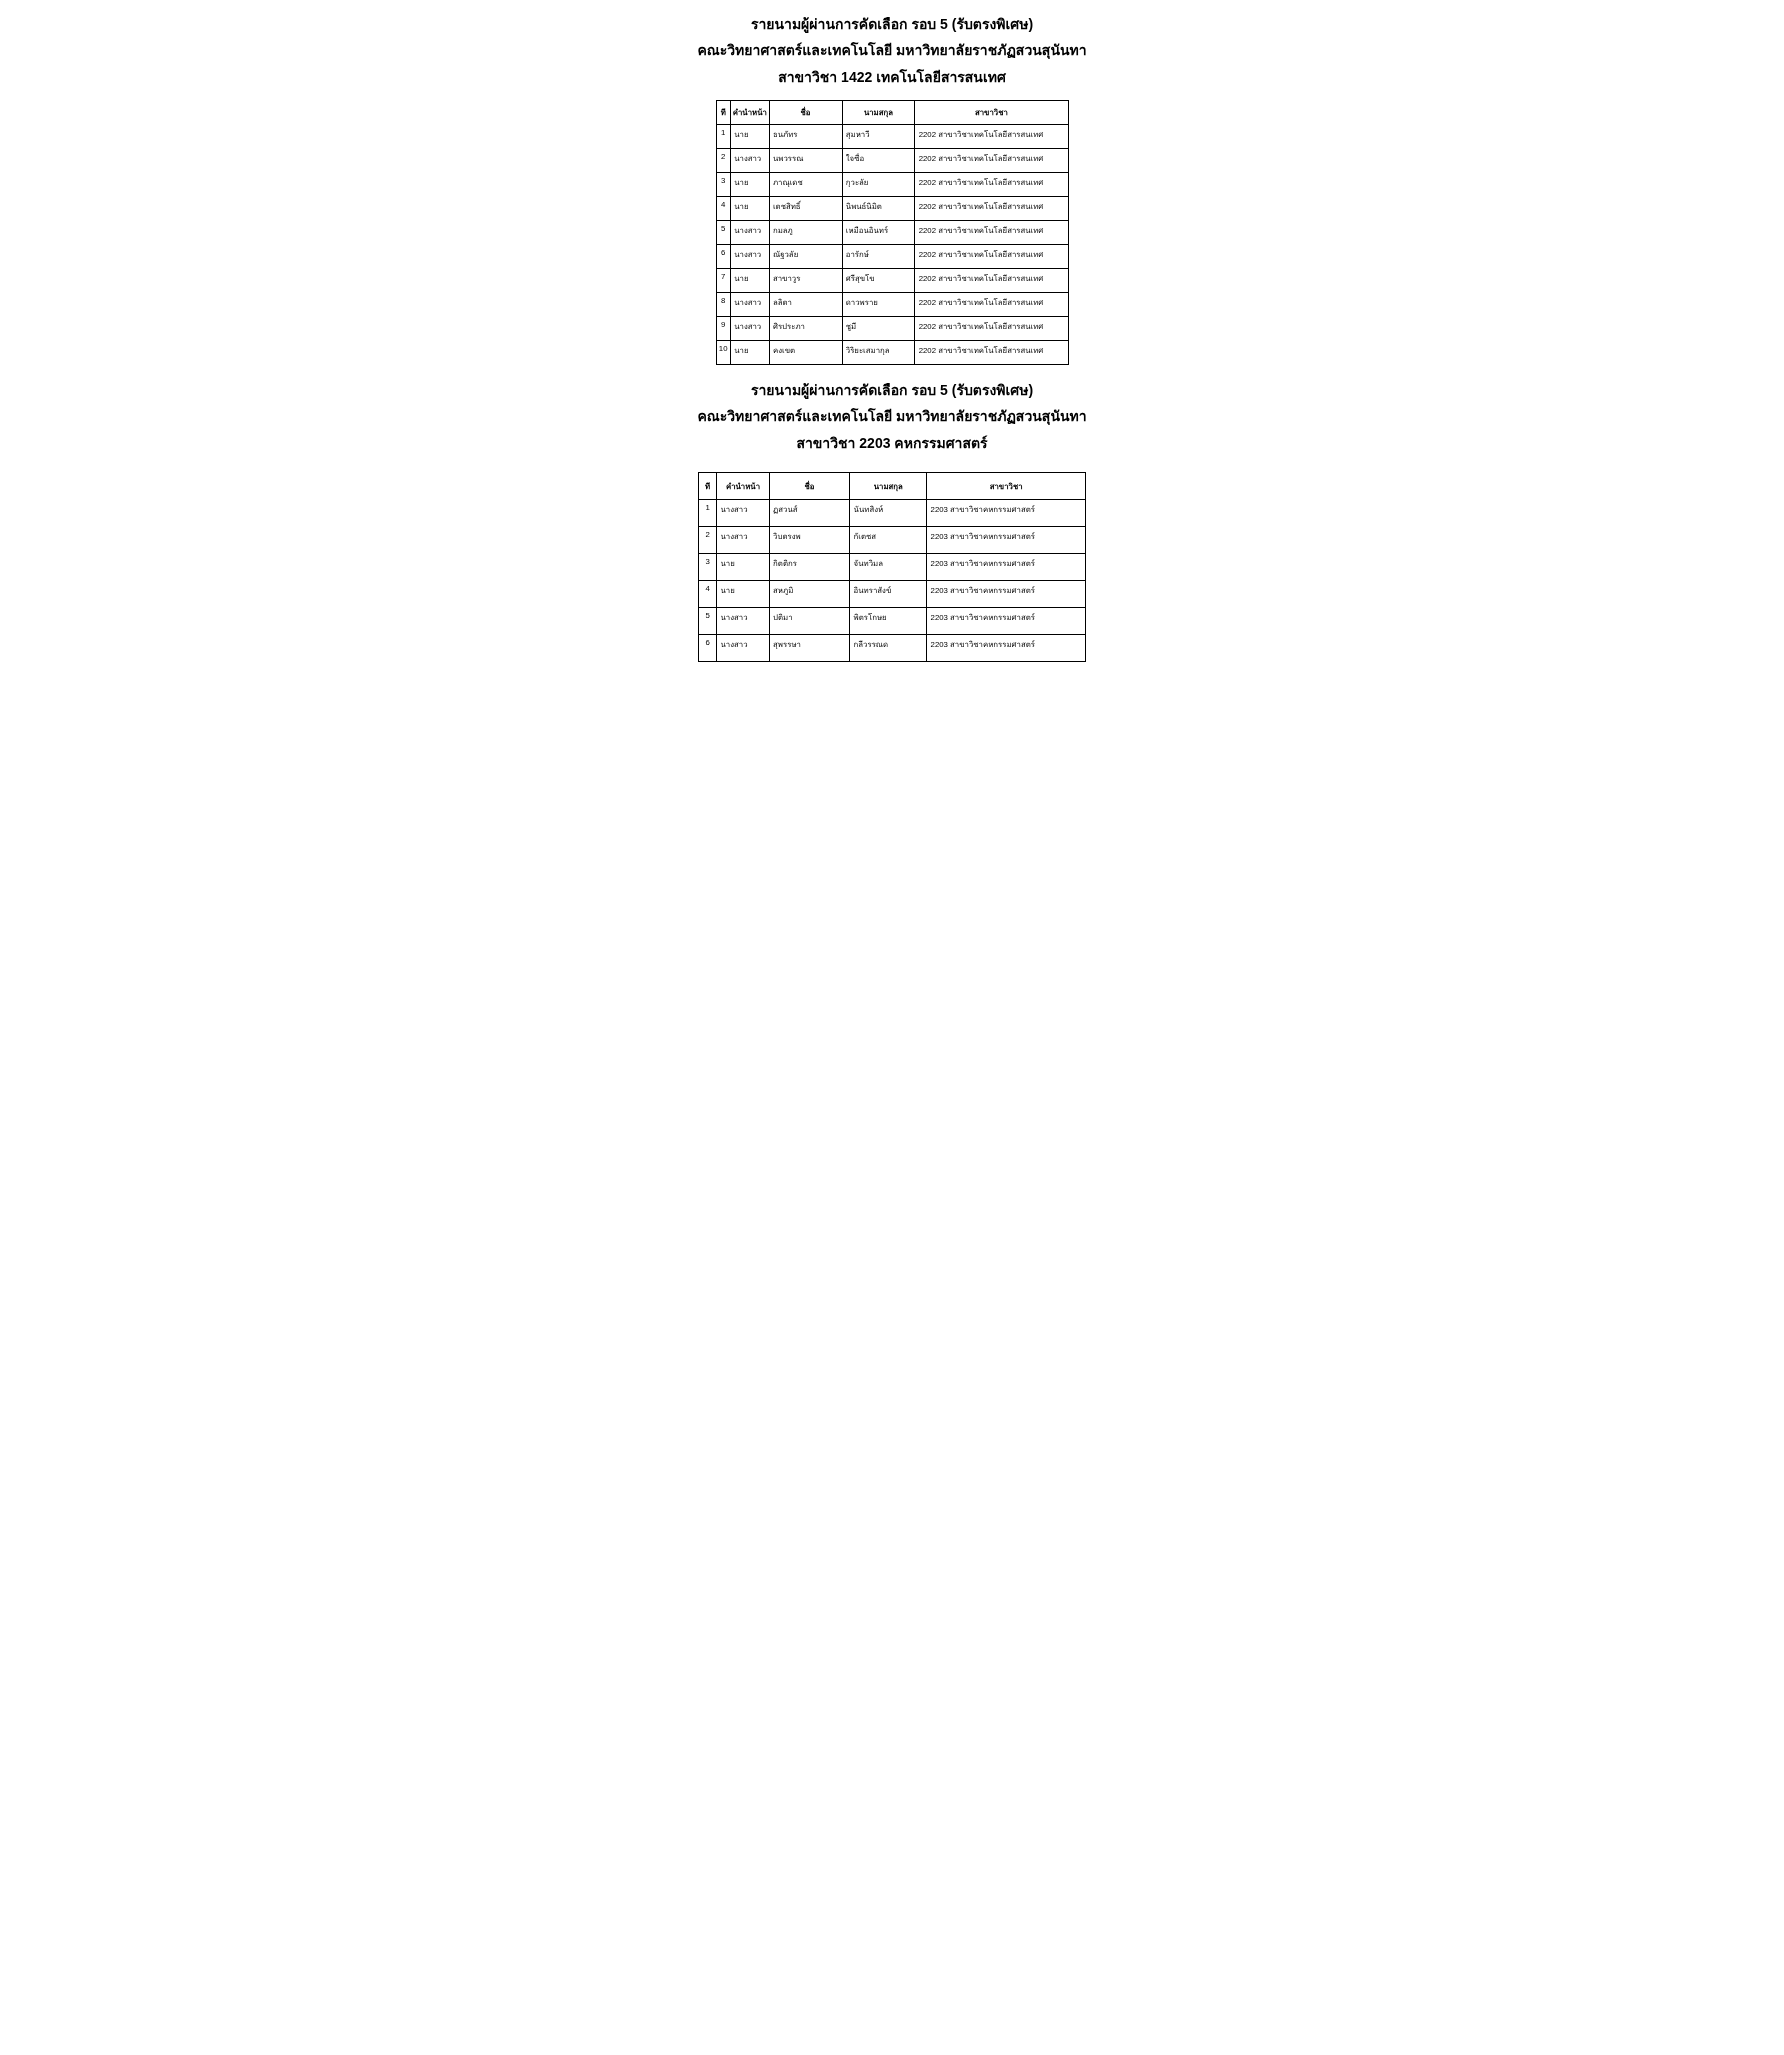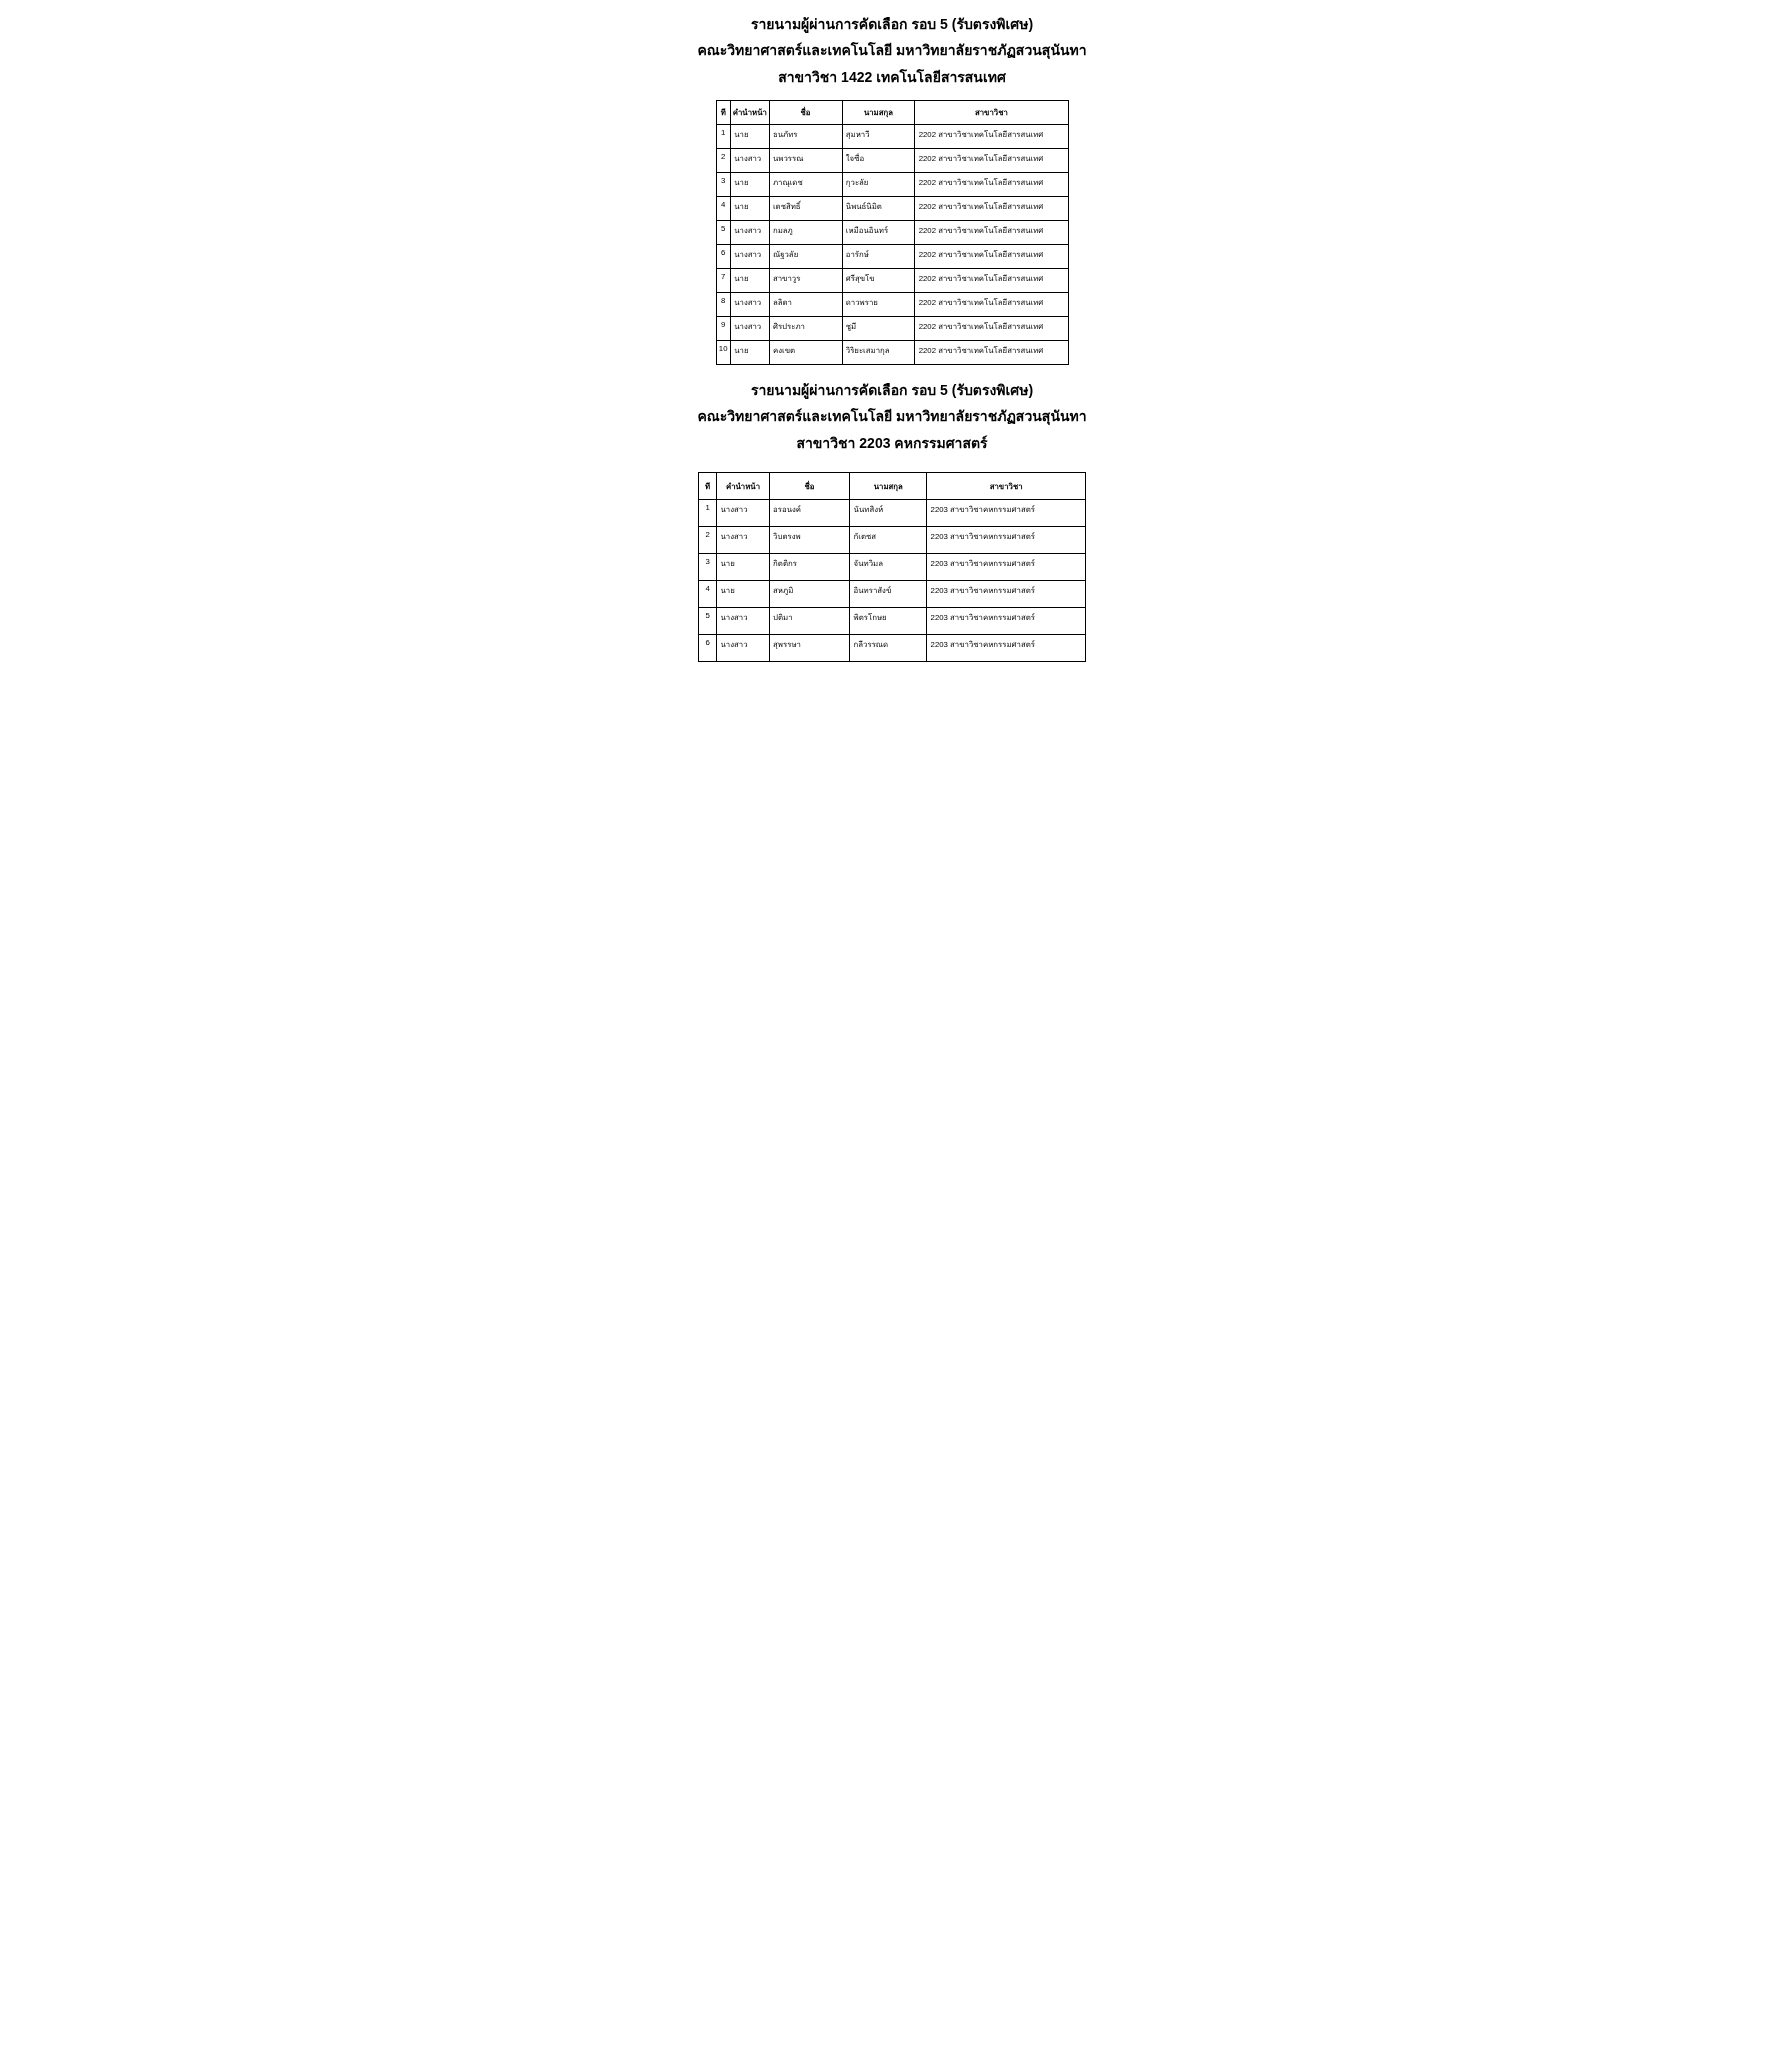--- a/index.html
+++ b/index.html
@@ -190,21 +190,21 @@
         <th>คำนำหน้า</th>
         <th>ชื่อ</th>
         <th>นามสกุล</th>
         <th>สาขาวิชา</th>
       </tr>
     </thead>
     <tbody id="tbody-2203">
         <tr>
           <td class="col-no">1</td>
           <td>นางสาว</td>
-          <td>อรอนงค์</td>
+          <td>ฏสวนส์</td>
           <td>นันทสิงห์</td>
           <td>2203 สาขาวิชาคหกรรมศาสตร์</td>
         </tr>
         <tr>
           <td class="col-no">2</td>
           <td>นางสาว</td>
           <td>วิบตรงพ</td>
           <td>กัเตชส</td>
           <td>2203 สาขาวิชาคหกรรมศาสตร์</td>
         </tr>

